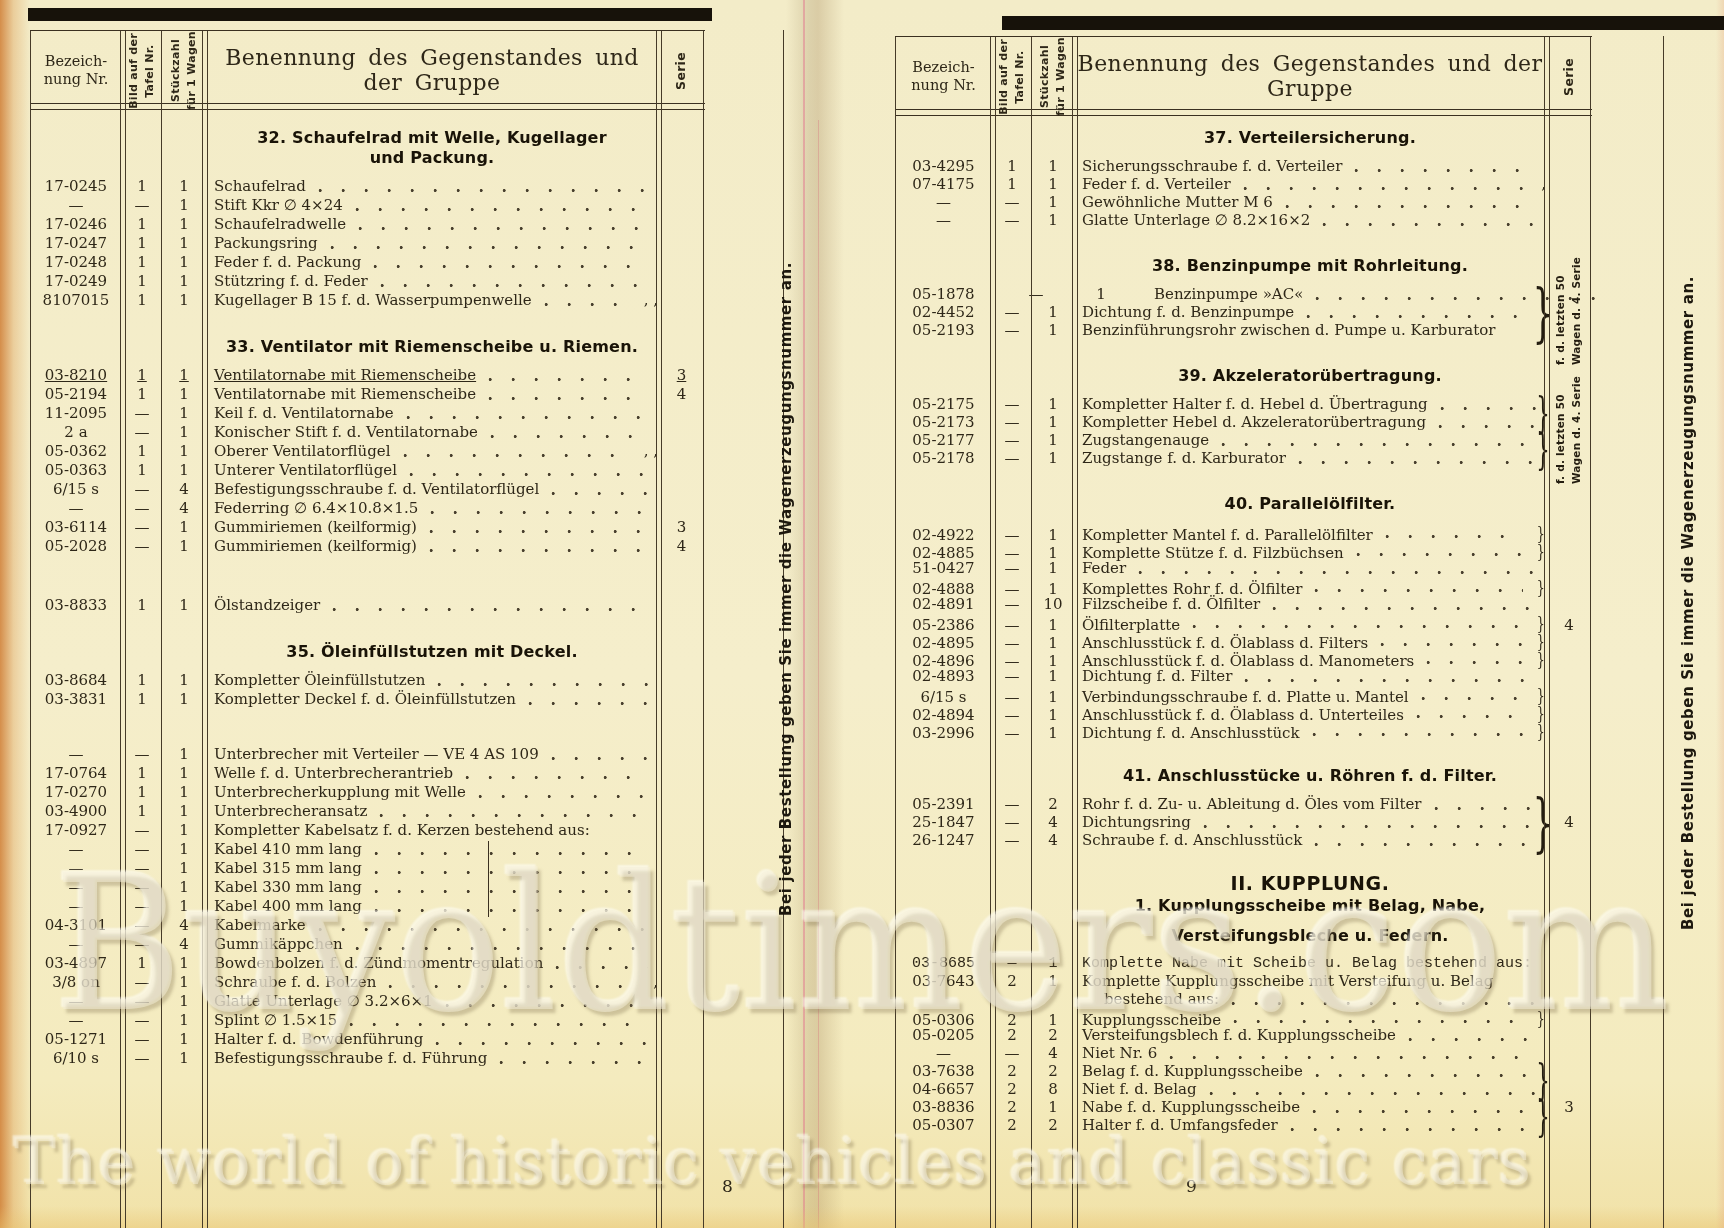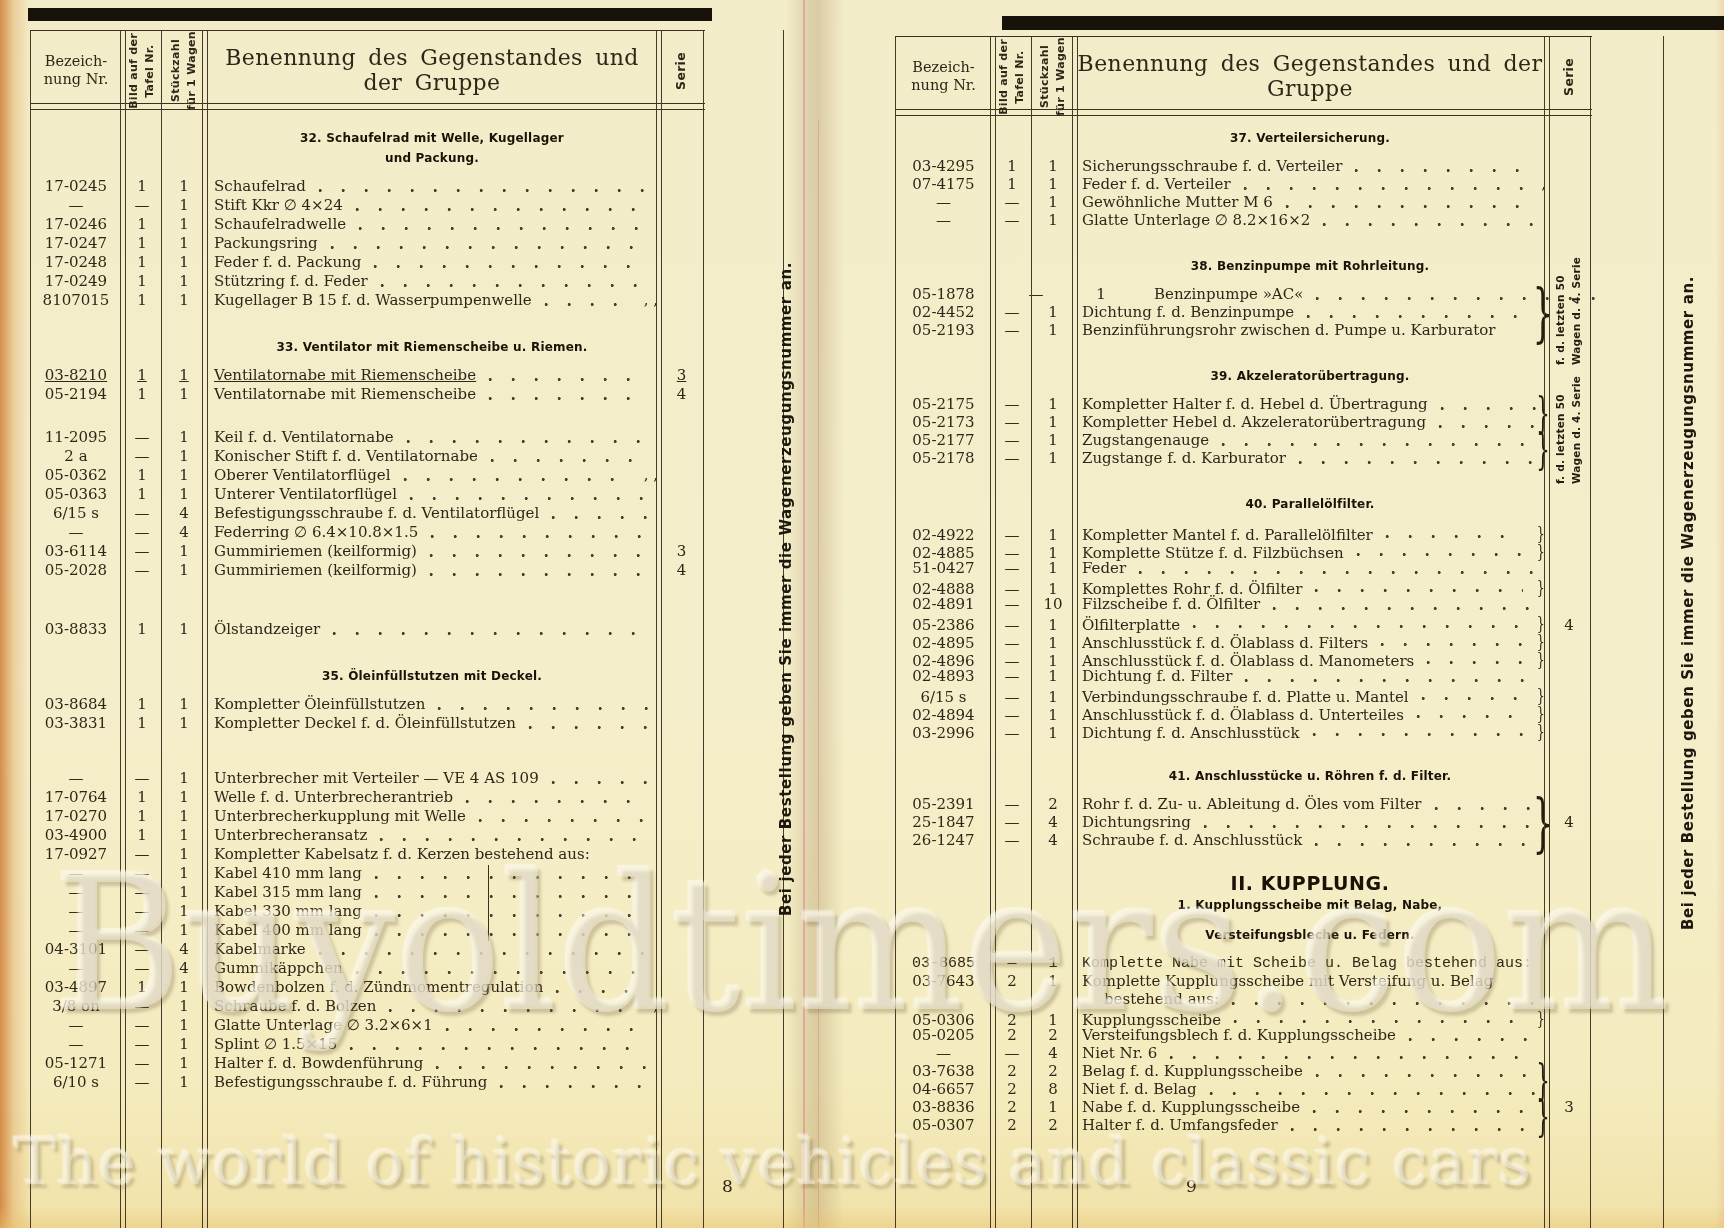--- a/index.html
+++ b/index.html
@@ -32,21 +32,21 @@
   .th{display:flex;align-items:center;justify-content:center;text-align:center;}
   .th-nr{font-size:14.5px;line-height:1.25;white-space:pre-line;}
   .th-name{font-size:22px;letter-spacing:.4px;word-spacing:5px;}
   .vert{writing-mode:vertical-rl;text-orientation:mixed;transform:rotate(180deg);white-space:pre-line;}
   .th .vert{font-family:"DejaVu Sans",sans-serif;font-weight:bold;font-size:11px;line-height:1.45;letter-spacing:.3px;}
   .th-serie .vert{font-size:12.5px;}
   .dblrule{height:5px;border-top:1.4px solid #3a3020;border-bottom:1.4px solid #3a3020;}
   .tbody{position:relative;}
   
   .section{position:relative;}
-  .heading{font-family:"DejaVu Sans",sans-serif;font-weight:bold;font-size:12px;letter-spacing:.2px;
+  .heading{font-family:"DejaVu Sans",sans-serif;font-weight:bold;font-size:16px;letter-spacing:.2px;
            color:#191307;text-align:center;line-height:20px;}
   .heading.big{font-size:19px;line-height:26px;letter-spacing:.6px;}
   .heading.sub{line-height:19px;}
   .rows{position:relative;margin-top:10px;}
   .row{display:grid;align-items:baseline;font-size:15px;line-height:1.15;}
   .c-nr,.c-bild,.c-stk,.c-serie{text-align:center;}
   .c-name{display:flex;align-items:baseline;padding-left:8px;white-space:nowrap;overflow:visible;}
   .c-name.indent{padding-left:30px;}
   .leader{flex:1 1 auto;min-width:26px;align-self:stretch;margin:0 10px 0 12px;
       background-image:radial-gradient(circle at 2.2px 12.5px,rgba(42,33,18,.85) 1.15px,rgba(0,0,0,0) 1.8px);
@@ -199,21 +199,21 @@
             <div class="row grid5" style="height: 19px;">
               <div class="c-nr">05-2194</div>
               <div class="c-bild">1</div>
               <div class="c-stk">1</div>
               <div class="c-name">
                 <span>Ventilatornabe mit Riemenscheibe</span>
                 <span class="leader"></span>
               </div>
               <div class="c-serie">4</div>
             </div>
-            <div class="row grid5" style="height: 19px; margin-top: 24px;">
+            <div class="row grid5" style="height: 19px;">
               <div class="c-nr">11-2095</div>
               <div class="c-bild">—</div>
               <div class="c-stk">1</div>
               <div class="c-name">
                 <span>Keil f. d. Ventilatornabe</span>
                 <span class="leader"></span>
               </div>
               <div class="c-serie"></div>
             </div>
             <div class="row grid5" style="height: 19px;">

